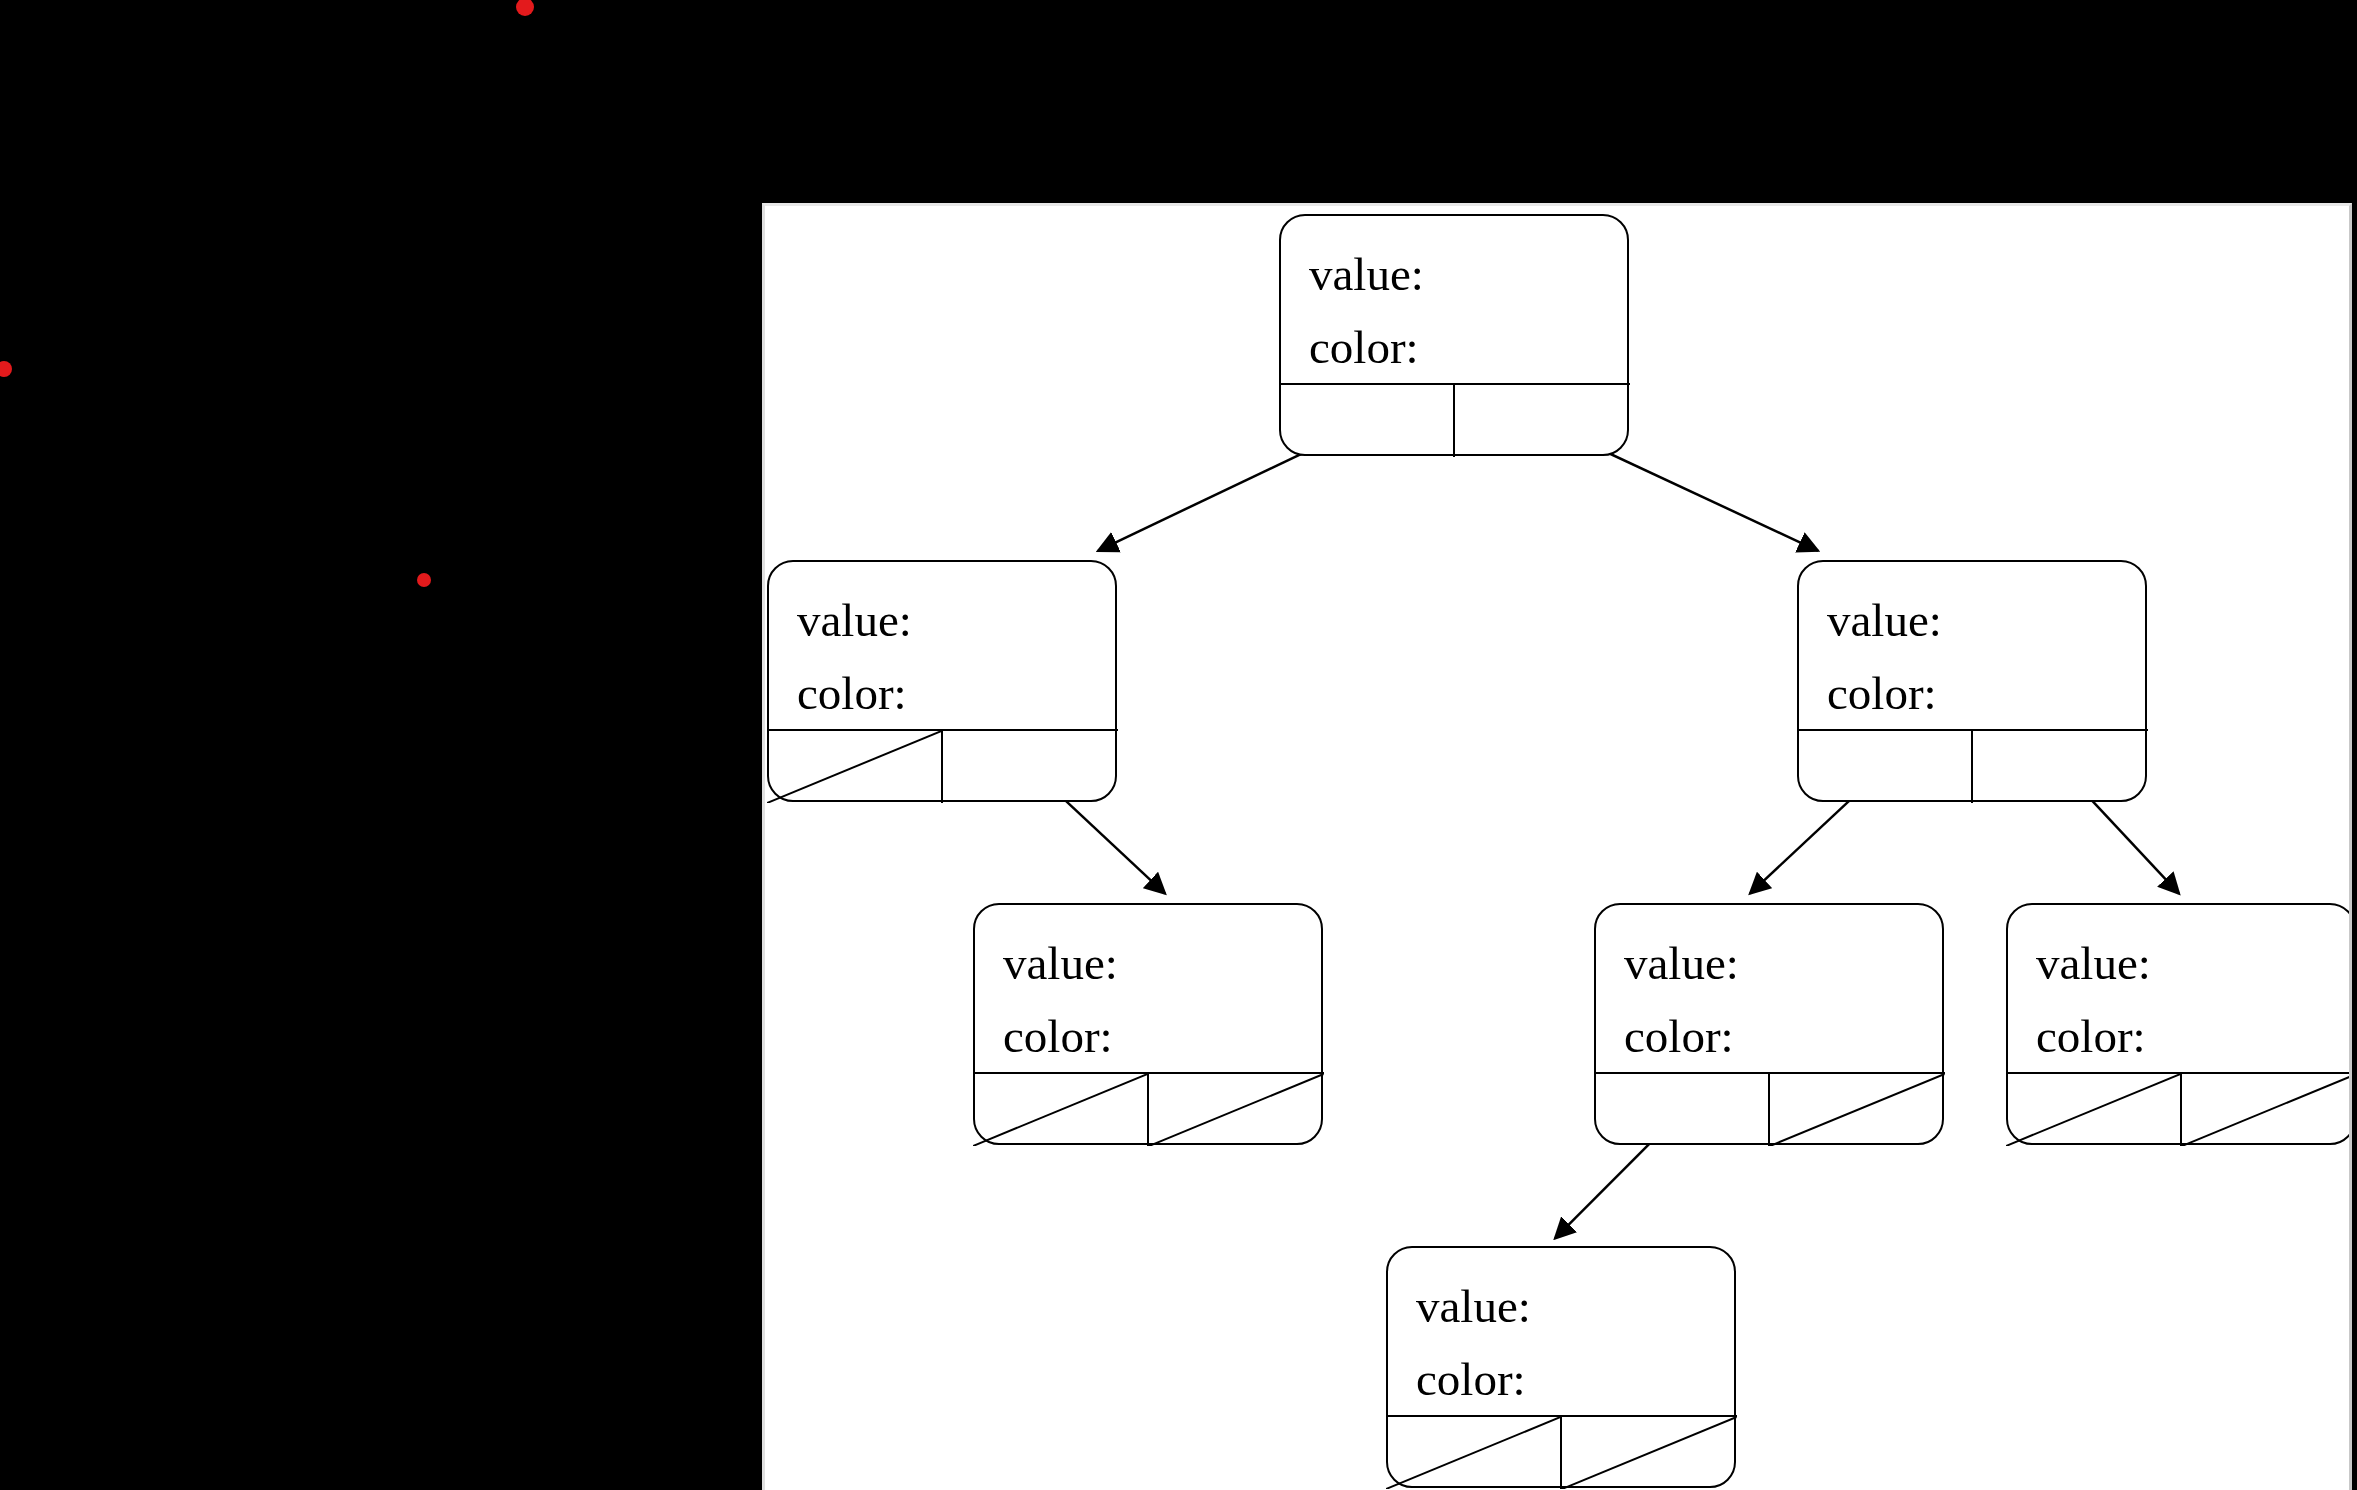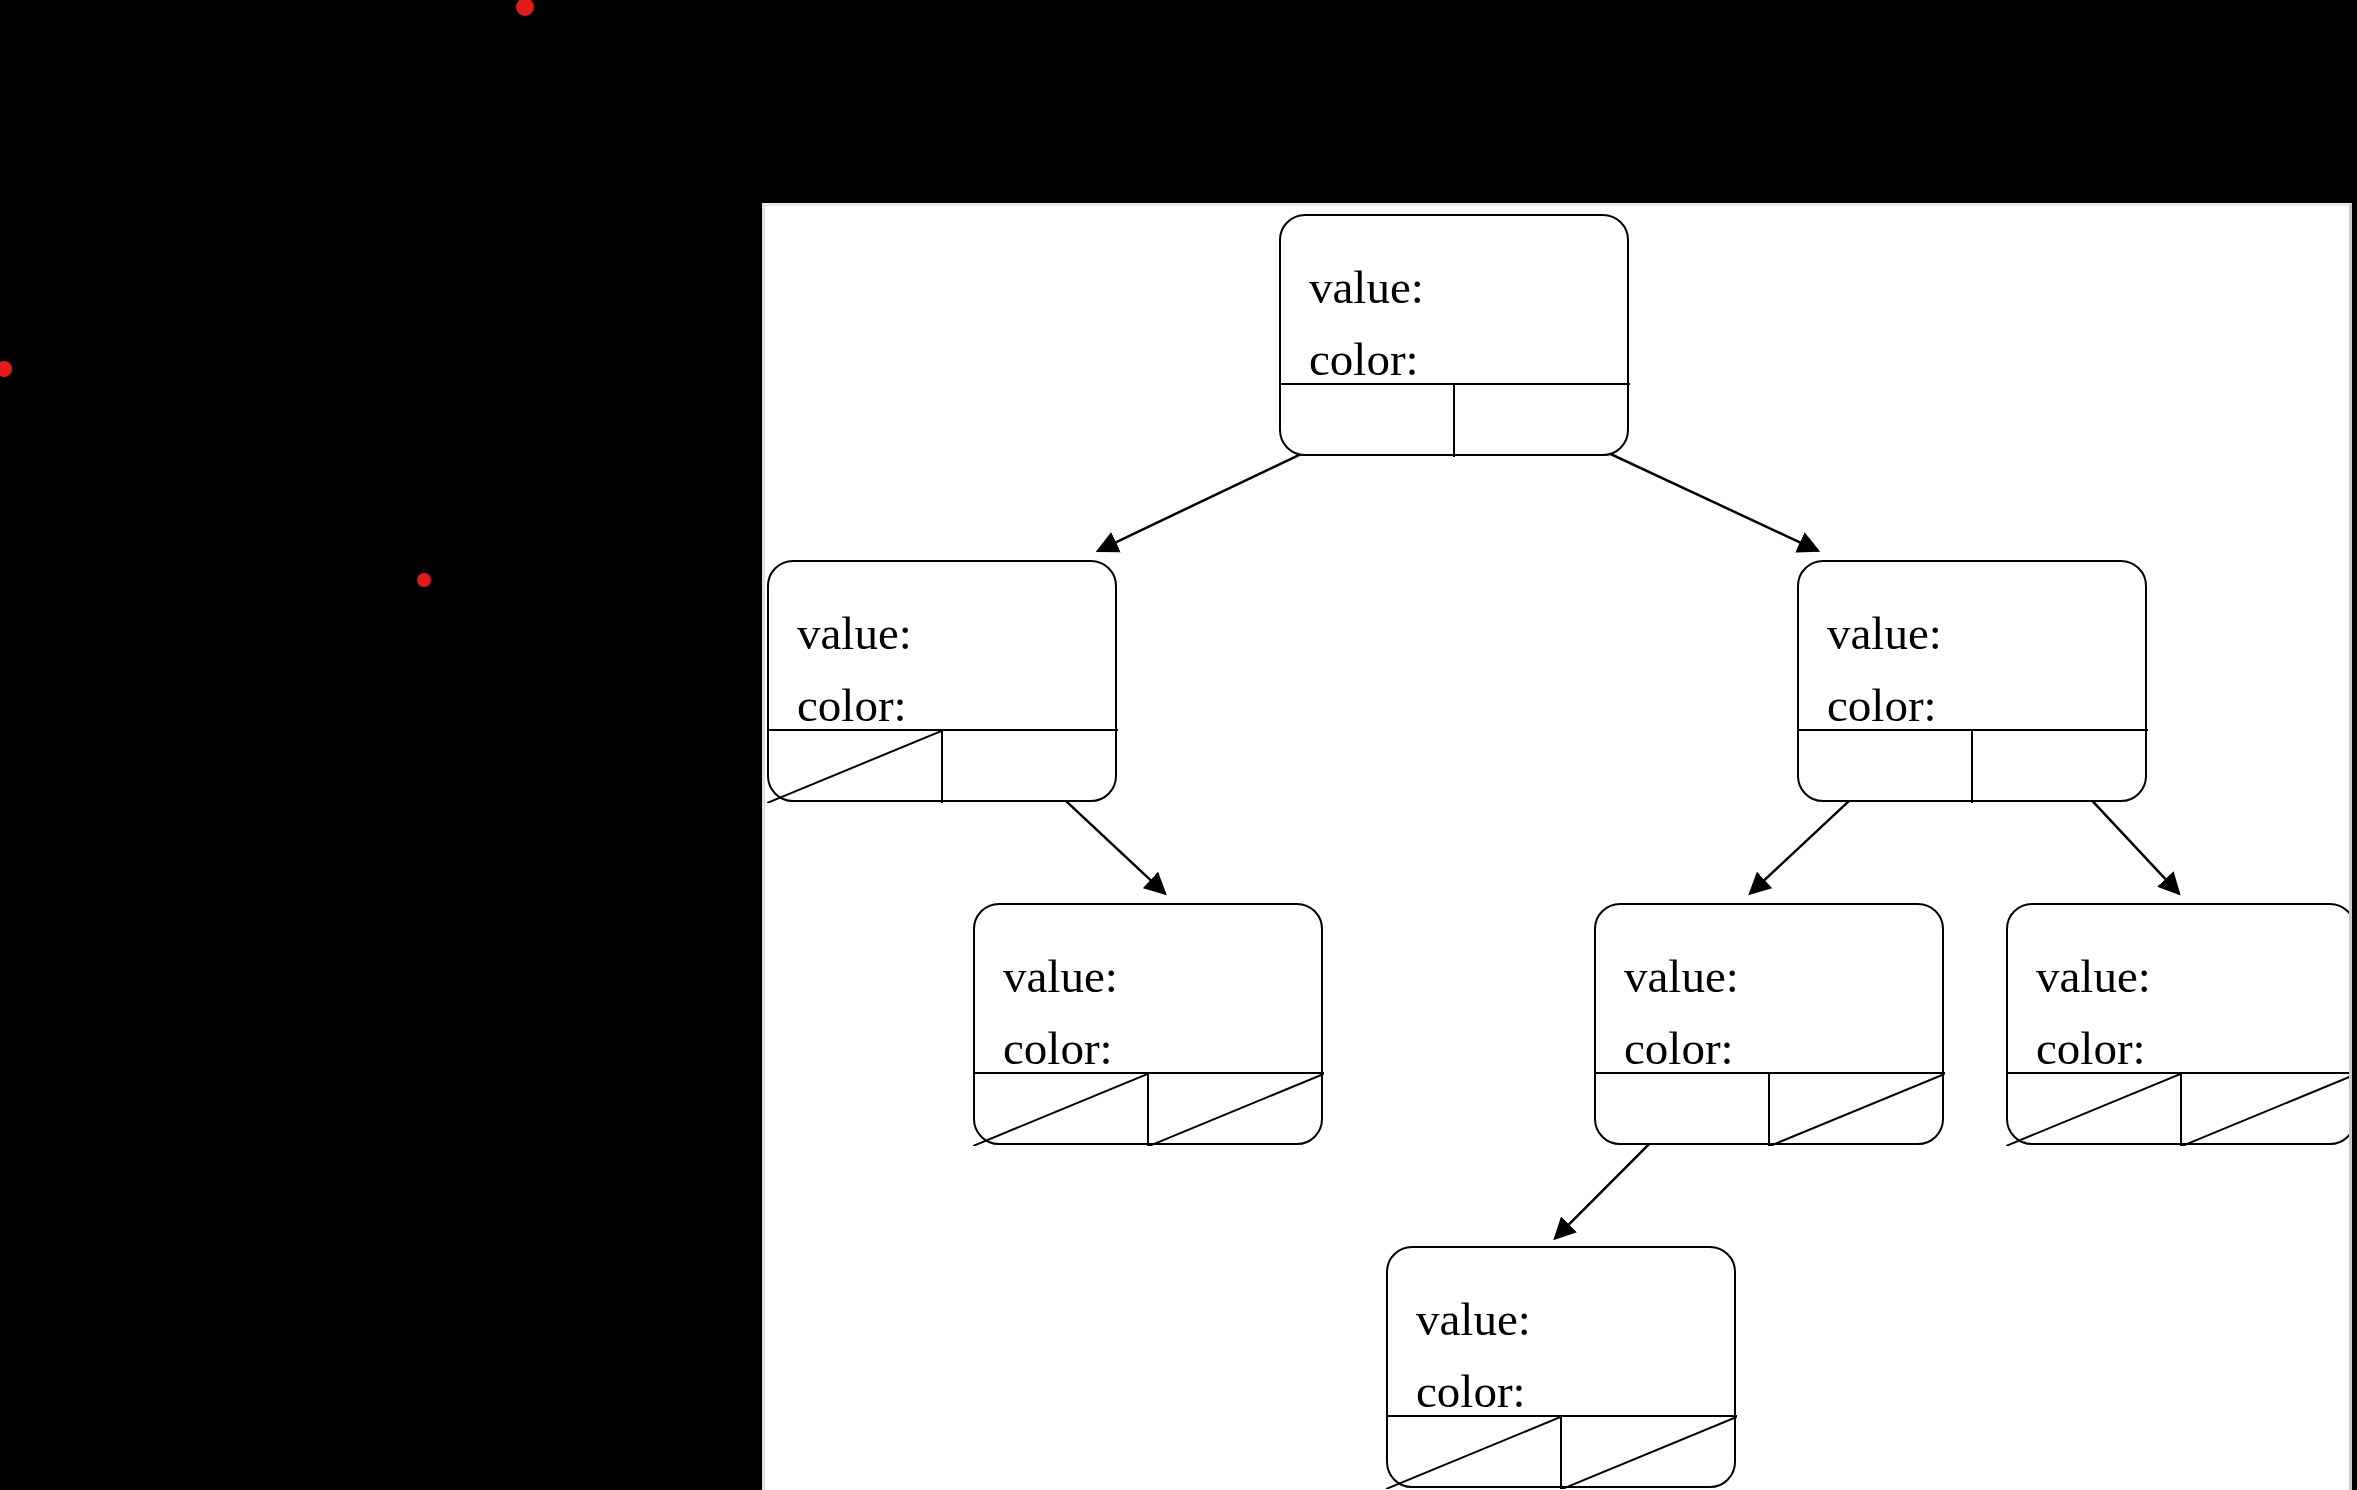--- a/index.html
+++ b/index.html
@@ -57,22 +57,22 @@
     box-sizing: border-box;
   }
   .field {
     position: absolute;
     left: 28px;
     font-size: 47px;
     line-height: 1;
     color: #000000;
     white-space: nowrap;
   }
-  .field.value { top: 48px; text-align: right; }
-  .field.color { top: 120px; }
+  .field.value { top: 35px; text-align: right; }
+  .field.color { top: 108px; }
   .ptr-row {
     position: absolute;
     left: -2.5px;
     right: -2.5px;
     bottom: -2.5px;
     height: 74px;
     border-top: 2.5px solid #000000;
     box-sizing: border-box;
     display: flex;
   }

